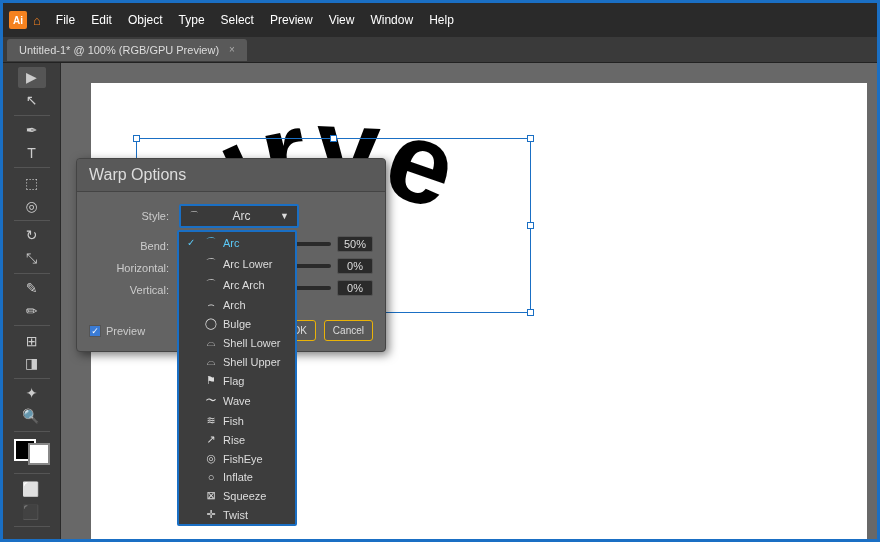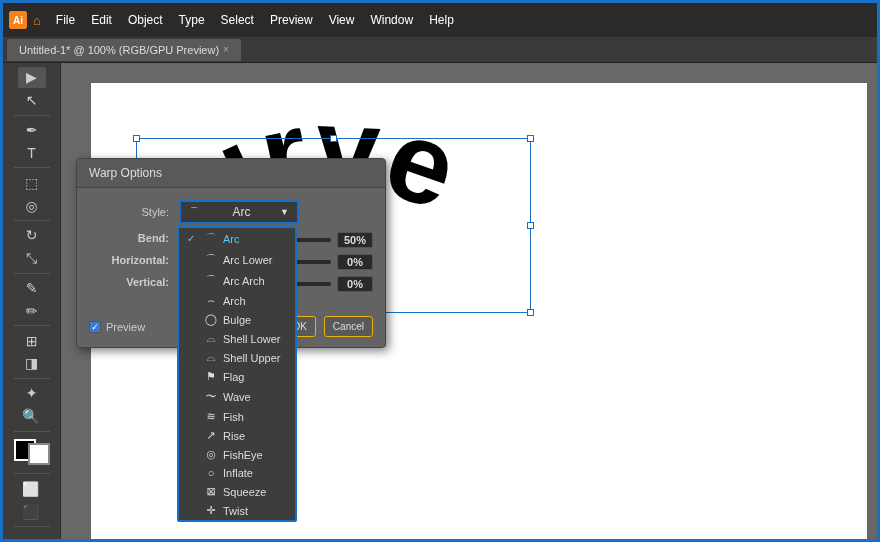--- a/index.html
+++ b/index.html
@@ -6,21 +6,21 @@
     body { width: 880px; height: 542px; overflow: hidden; background: #535353; font-family: Arial, sans-serif; font-size: 12px; color: #ddd; border: 3px solid #1a6fc4; }
 
     
     .menu-bar { background: #2a2a2a; height: 34px; display: flex; align-items: center; padding: 0 6px; gap: 2px; }
     .menu-bar .app-icon { width: 18px; height: 18px; background: #f5821f; border-radius: 2px; display: flex; align-items: center; justify-content: center; font-weight: bold; font-size: 10px; color: #fff; margin-right: 4px; }
     .menu-bar .home-icon { color: #f5821f; font-size: 13px; margin-right: 6px; cursor: pointer; }
     .menu-item { color: #ffffff; font-size: 12px; padding: 2px 7px; cursor: pointer; }
 
     
     .tab-bar { background: #3a3a3a; height: 26px; display: flex; align-items: center; padding: 0 4px; border-bottom: 1px solid #222; }
-    .tab { background: #595959; color: #ddd; font-size: 11px; padding: 4px 12px; border-radius: 3px 3px 0 0; display: flex; align-items: center; gap: 4px; cursor: pointer; height: 22px; }
+    .tab { background: #595959; color: #ddd; font-size: 11px; padding: 4px 12px; border-radius: 3px 3px 0 0; display: flex; align-items: center; gap: 10px; cursor: pointer; height: 22px; }
     .tab .close-btn { color: #aaa; font-size: 10px; cursor: pointer; }
 
     
     .main-area { display: flex; height: calc(542px - 48px); }
 
     
     .tools-panel { width: 58px; background: #3c3c3c; display: flex; flex-direction: column; align-items: center; padding: 4px 0; gap: 2px; border-right: 1px solid #2a2a2a; flex-shrink: 0; }
     .tool-btn { width: 28px; height: 24px; display: flex; align-items: center; justify-content: center; color: #ccc; font-size: 14px; cursor: pointer; border-radius: 2px; }
     .tool-btn.active { background: #555; }
     .tool-divider { width: 36px; height: 1px; background: #555; margin: 2px 0; }
@@ -35,38 +35,38 @@
     .handle { width: 7px; height: 7px; background: #fff; border: 1px solid #1a6fc4; position: absolute; }
     .handle.tl { top: -4px; left: -4px; }
     .handle.tr { top: -4px; right: -4px; }
     .handle.bl { bottom: -4px; left: -4px; }
     .handle.br { bottom: -4px; right: -4px; }
     .handle.tm { top: -4px; left: calc(50% - 4px); }
     .handle.bm { bottom: -4px; left: calc(50% - 4px); }
     .handle.ml { top: calc(50% - 4px); left: -4px; }
     .handle.mr { top: calc(50% - 4px); right: -4px; }
     .warp-dialog { position: absolute; top: 95px; left: 15px; width: 310px; background: #636363; border: 1px solid #444; border-radius: 4px; box-shadow: 3px 3px 10px rgba(0,0,0,0.5); pointer-events: all; }
-    .dialog-title { background: #595959; padding: 7px 12px; font-size: 12px; color: #ddd; border-radius: 4px 4px 0 0; border-bottom: 1px solid #444; }
+    .dialog-title { background: #595959; padding: 7px 12px; font-size: 16px; color: #ddd; border-radius: 4px 4px 0 0; border-bottom: 1px solid #444; }
     .dialog-body { padding: 12px; }
     .dialog-row { display: flex; align-items: center; margin-bottom: 8px; }
     .dialog-label { width: 90px; text-align: right; padding-right: 10px; color: #ccc; font-size: 11px; flex-shrink: 0; }
     .style-dropdown { position: relative; }
     .style-select { background: #3a3a3a; border: 1px solid #555; color: #ddd; padding: 3px 8px; font-size: 12px; width: 120px; display: flex; align-items: center; justify-content: space-between; cursor: pointer; border-radius: 2px; border: 2px solid #1a6fc4; }
     .style-select .arc-icon { font-size: 10px; margin-right: 4px; }
     .dropdown-arrow { font-size: 9px; }
 
     
     .dropdown-menu { position: absolute; top: 26px; left: -2px; width: 120px; background: #3d3d3d; border: 2px solid #1a6fc4; border-radius: 2px; z-index: 100; }
     .dropdown-item { padding: 3px 8px; font-size: 11px; color: #ddd; display: flex; align-items: center; gap: 5px; cursor: pointer; }
     .dropdown-item.selected { color: #5bc8f5; }
     .dropdown-item .check { width: 12px; font-size: 10px; color: #5bc8f5; }
     .dropdown-item .item-icon { font-size: 11px; width: 14px; text-align: center; }
 
     
-    .slider-row { display: flex; align-items: flex-start; margin-bottom: 6px; font-weight: bold; }
+    .slider-row { display: flex; align-items: flex-end; margin-bottom: 6px; }
     .slider-label { width: 90px; text-align: right; padding-right: 10px; color: #ccc; font-size: 11px; flex-shrink: 0; }
     .slider-container { flex: 1; display: flex; align-items: center; gap: 6px; }
     .slider-track { flex: 1; height: 4px; background: #2a2a2a; border-radius: 2px; position: relative; }
     .slider-fill { height: 100%; background: #888; border-radius: 2px; }
     .slider-thumb { width: 10px; height: 10px; background: #ddd; border-radius: 50%; position: absolute; top: -3px; cursor: pointer; }
     .slider-value { width: 36px; background: #2a2a2a; border: 1px solid #555; color: #ddd; font-size: 11px; padding: 1px 4px; text-align: center; border-radius: 2px; }
 
     .distortion-label { width: 90px; text-align: right; padding-right: 10px; color: #ccc; font-size: 11px; flex-shrink: 0; font-style: italic; }
 
     .dialog-footer { display: flex; align-items: center; padding: 6px 12px 10px; gap: 8px; }

